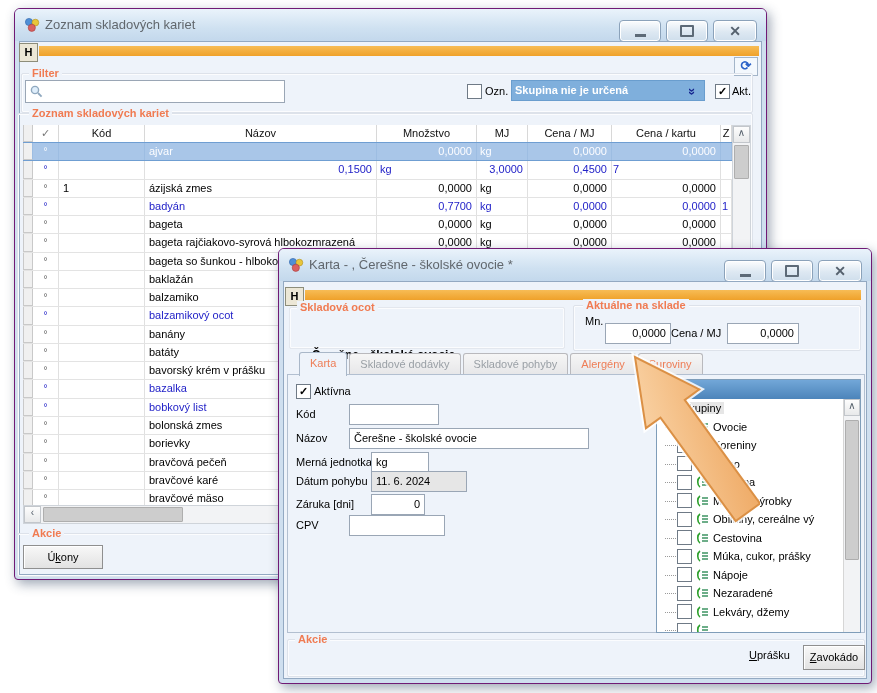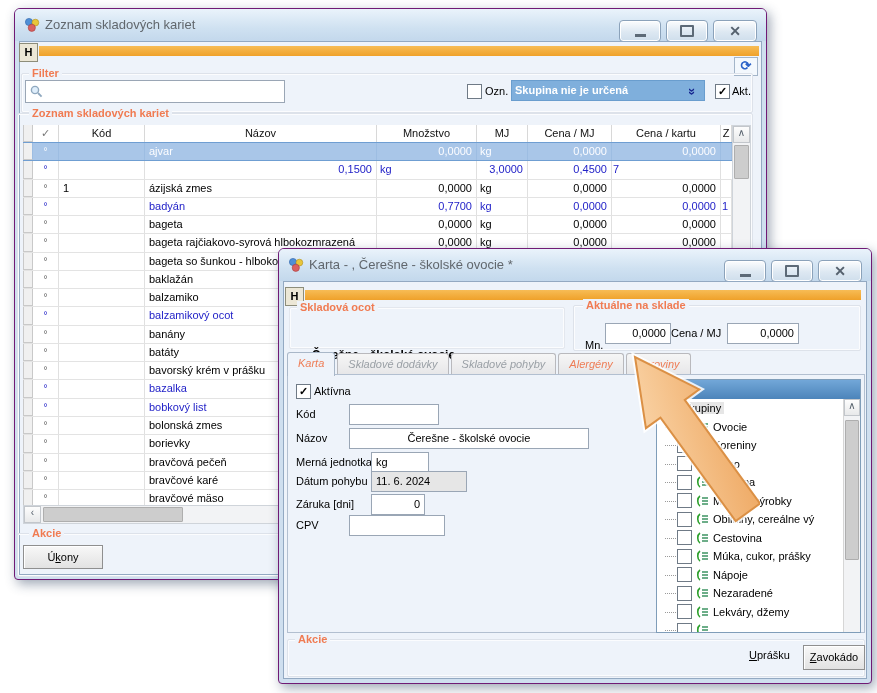--- a/index.html
+++ b/index.html
@@ -405,42 +405,42 @@
 
   <div class="hbtn" style="left:6px;top:38px;">H</div>
   <div class="orangebar" style="left:26px;top:41px;width:556px;"></div>
 
   <div class="groupbox" style="left:10px;top:58px;width:274px;height:40px;border-color:#e3e7ee;"></div>
   <div class="gblabel" style="left:18px;top:52px;">Skladová ocot</div>
   <div class="name-bold" style="left:26px;top:68px;margin-top:31px;">, Čerešne - školské ovocie</div>
 
   <div class="groupbox" style="left:294px;top:56px;width:286px;height:44px;"></div>
   <div class="gblabel" style="left:304px;top:50px;">Aktuálne na sklade</div>
-  <span class="lbl" style="left:306px;top:90px;">Mn.</span>
+  <span class="lbl" style="left:306px;top:66px;">Mn.</span>
   <div class="tfield" style="left:326px;top:74px;width:56px;height:19px;text-align:right;">0,0000</div>
   <span class="lbl" style="left:392px;top:78px;">Cena / MJ</span>
   <div class="tfield" style="left:448px;top:74px;width:62px;height:19px;text-align:right;">0,0000</div>
 
-  <div class="tabs" style="left:8px;top:104px;font-style:italic;">
+  <div class="tabs" style="left:20px;top:104px;">
     <div class="tab active">Karta</div>
     <div class="tab dis">Skladové dodávky</div>
     <div class="tab dis">Skladové pohyby</div>
     <div class="tab orange">Alergény</div>
     <div class="tab orange">Suroviny</div>
   </div>
   <div class="tabpanel" style="left:8px;top:125px;width:576px;height:257px;"></div>
 
   <div class="cbox" style="left:17px;top:135px;z-index:2;"><span>✓</span></div>
   <span class="lbl" style="left:35px;top:136px;z-index:2;">Aktívna</span>
 
   <span class="lbl" style="left:17px;top:159px;z-index:2;">Kód</span>
   <div class="tfield" style="left:70px;top:155px;width:80px;height:19px;z-index:2;"></div>
 
   <span class="lbl" style="left:17px;top:183px;z-index:2;">Názov</span>
-  <div class="tfield" style="left:70px;top:179px;width:230px;height:19px;z-index:2;text-align:center;">Čerešne - školské ovocie</div>
+  <div class="tfield" style="left:70px;top:179px;width:230px;height:19px;z-index:2;">Čerešne - školské ovocie</div>
 
   <span class="lbl" style="left:17px;top:207px;z-index:2;">Merná jednotka</span>
   <div class="tfield" style="left:92px;top:203px;width:48px;height:19px;z-index:2;">kg</div>
 
   <span class="lbl" style="left:17px;top:226px;z-index:2;">Dátum pohybu</span>
   <div class="tfield" style="left:92px;top:222px;width:86px;height:19px;background:#e6e6e6;z-index:2;">11. 6. 2024</div>
 
   <span class="lbl" style="left:17px;top:249px;z-index:2;">Záruka [dni]</span>
   <div class="tfield" style="left:92px;top:245px;width:44px;height:19px;text-align:right;z-index:2;">0</div>
 

